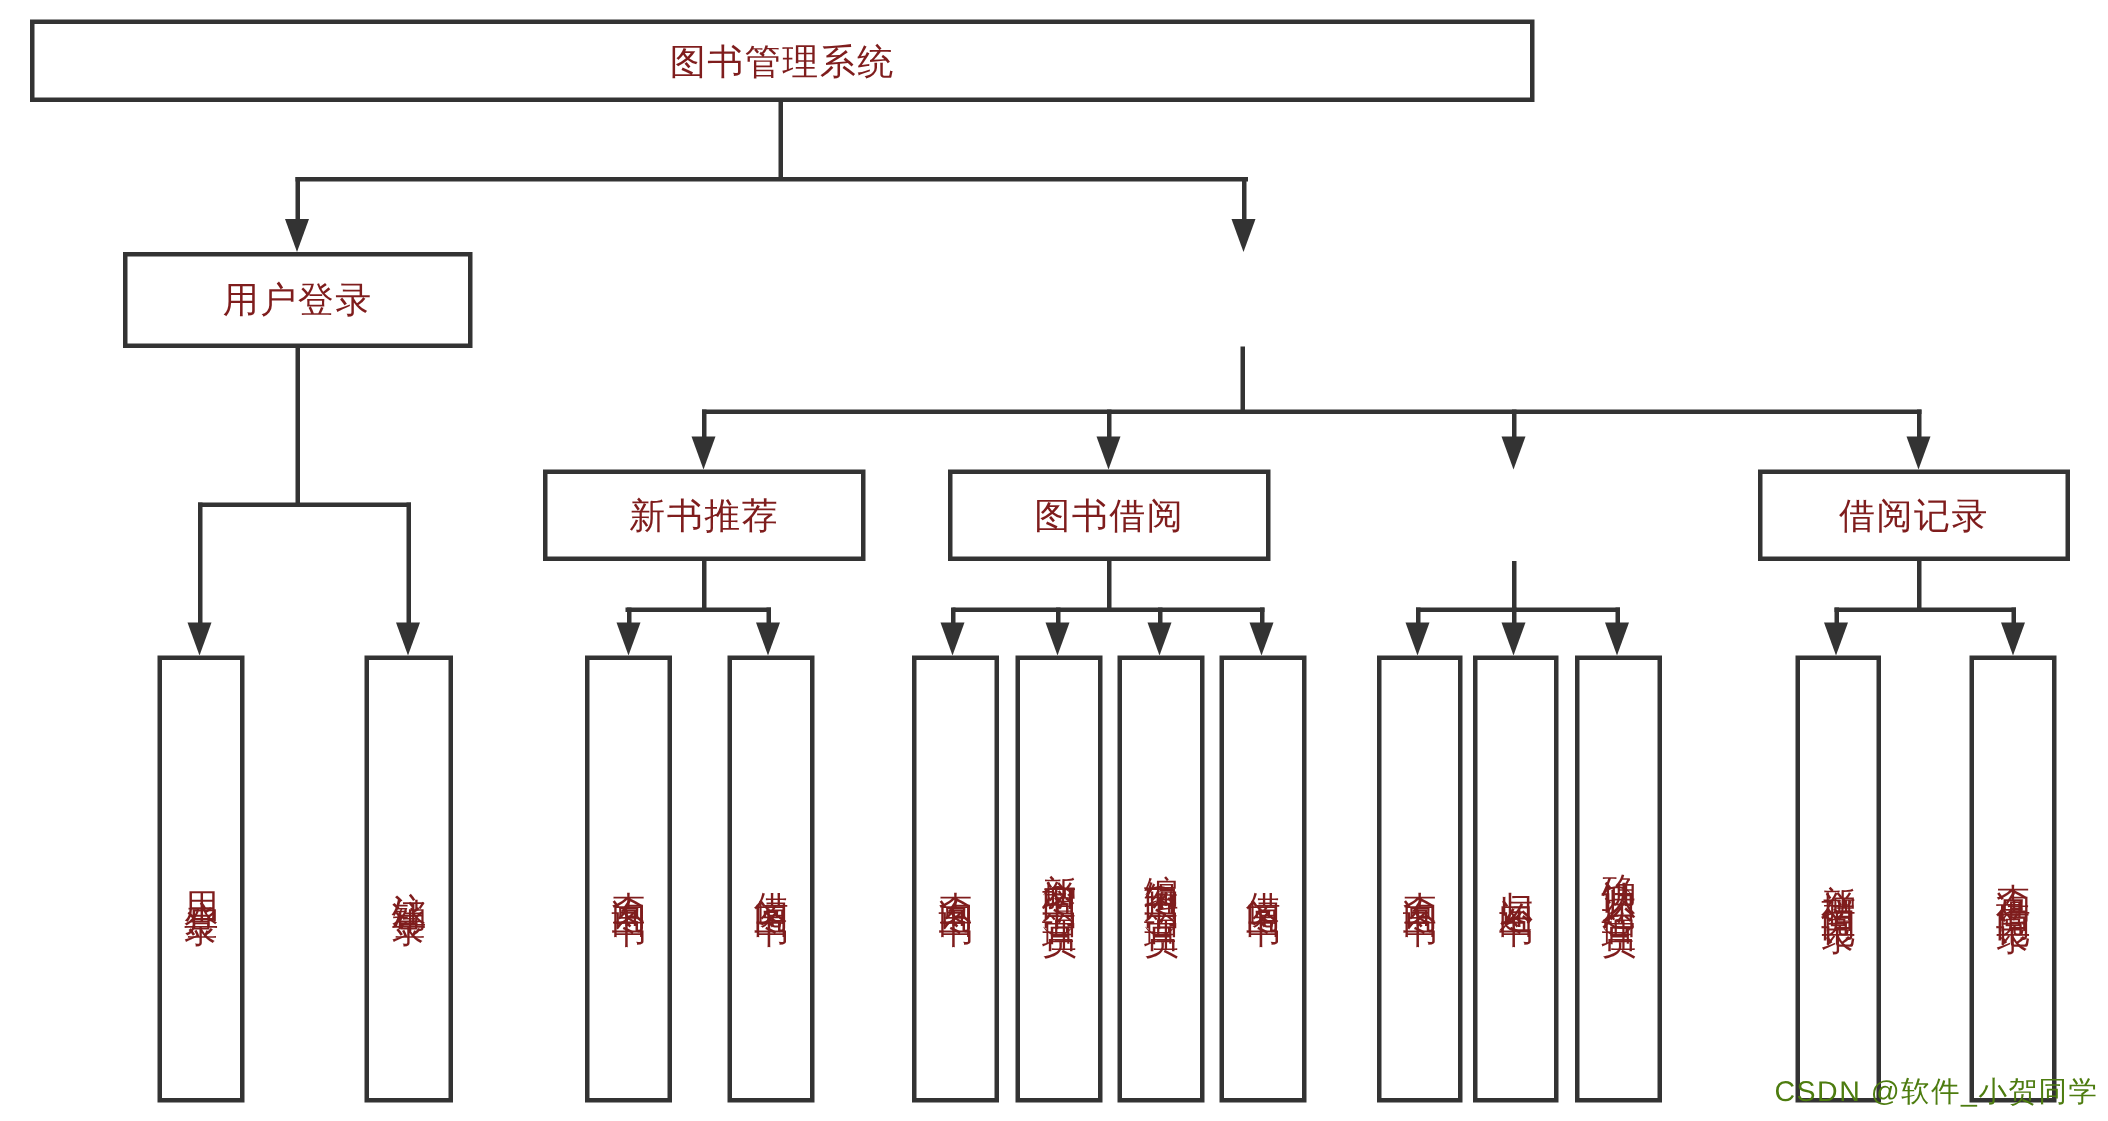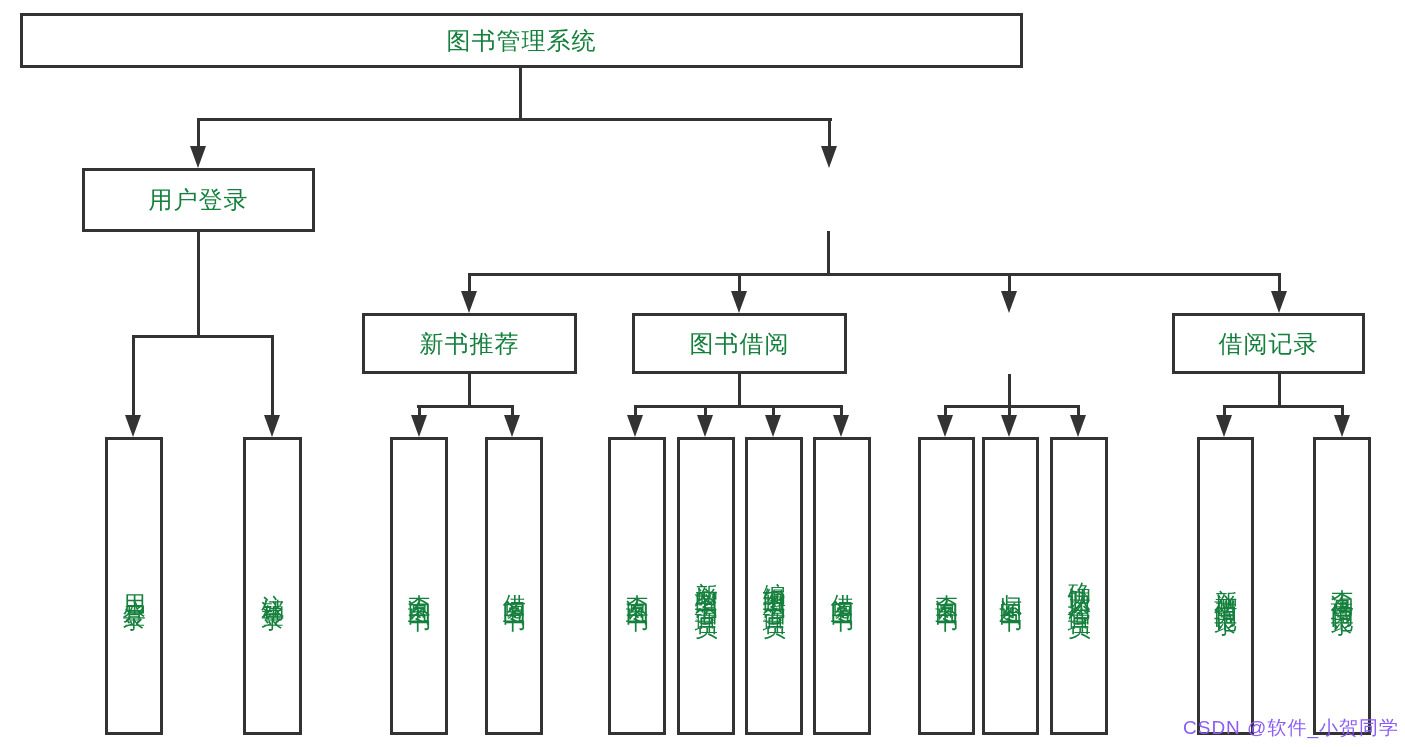--- a/index.html
+++ b/index.html
@@ -3,39 +3,39 @@
 <meta charset="utf-8">
 <style>
   html,body{margin:0;padding:0;background:#ffffff;}
   .canvas{
     position:relative;width:1405px;height:747px;background:#ffffff;overflow:hidden;
     font-family:"Liberation Sans","DejaVu Sans",sans-serif;color:#1f1f1f;
   }
   .box{
     position:absolute;box-sizing:border-box;border:3px solid #333333;background:#ffffff;
     display:flex;align-items:center;justify-content:center;
-    font-size:24px;letter-spacing:1px;color:#15803d;
+    font-size:24px;letter-spacing:1px;color:#7f1d1d;
   }
   .vbox{
     font-size:23px;
   }
   .vbox .vtext{
     writing-mode:vertical-rl;text-orientation:mixed;letter-spacing:5px;line-height:1.1;
   }
   .vl,.hl{position:absolute;background:#333333;}
   .vl{width:3px;}
   .hl{height:3px;}
   .arrow{
     position:absolute;width:0;height:0;
     border-left:8px solid transparent;border-right:8px solid transparent;
     border-top:22px solid #333333;
   }
   .watermark{
     position:absolute;left:1183px;top:715px;z-index:5;
-    font-size:19px;letter-spacing:1px;color:#8b5cf6;white-space:nowrap;
+    font-size:19px;letter-spacing:1px;color:#4d7c0f;white-space:nowrap;
   }
 </style>
 </head>
 <body>
 
 <div class="canvas">
 
   <div class="box" style="left:20px;top:13px;width:1003px;height:55px;">
     <span>图书管理系统</span>
   </div>
@@ -68,21 +68,21 @@
   <div class="arrow" style="left:1001px;top:291px;"></div>
   <div class="vl" style="left:1278px;top:273px;height:22px;"></div>
   <div class="arrow" style="left:1271px;top:291px;"></div>
 
   <div class="box" style="left:632px;top:313px;width:215px;height:61px;">
     <span>图书借阅</span>
   </div>
   <div class="box" style="left:362px;top:313px;width:215px;height:61px;">
     <span>新书推荐</span>
   </div>
-  <div class="box" style="left:1172px;top:313px;width:193px;height:61px;">
+  <div class="box" style="left:1172px;top:313px;width:208px;height:61px;">
     <span>借阅记录</span>
   </div>
 
   <div class="vl" style="left:468px;top:374px;height:34px;"></div>
   <div class="hl" style="left:417px;top:405px;width:97px;"></div>
   <div class="vl" style="left:418px;top:405px;height:12px;"></div>
   <div class="arrow" style="left:411px;top:415px;"></div>
   <div class="vl" style="left:511px;top:405px;height:12px;"></div>
   <div class="arrow" style="left:504px;top:415px;"></div>
 

